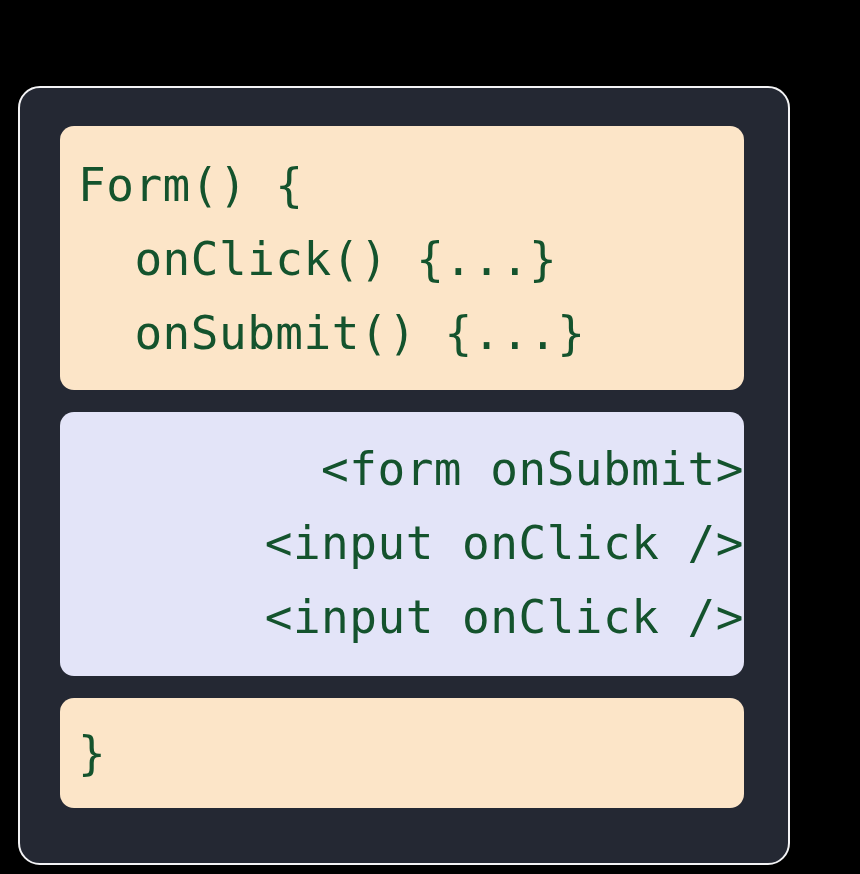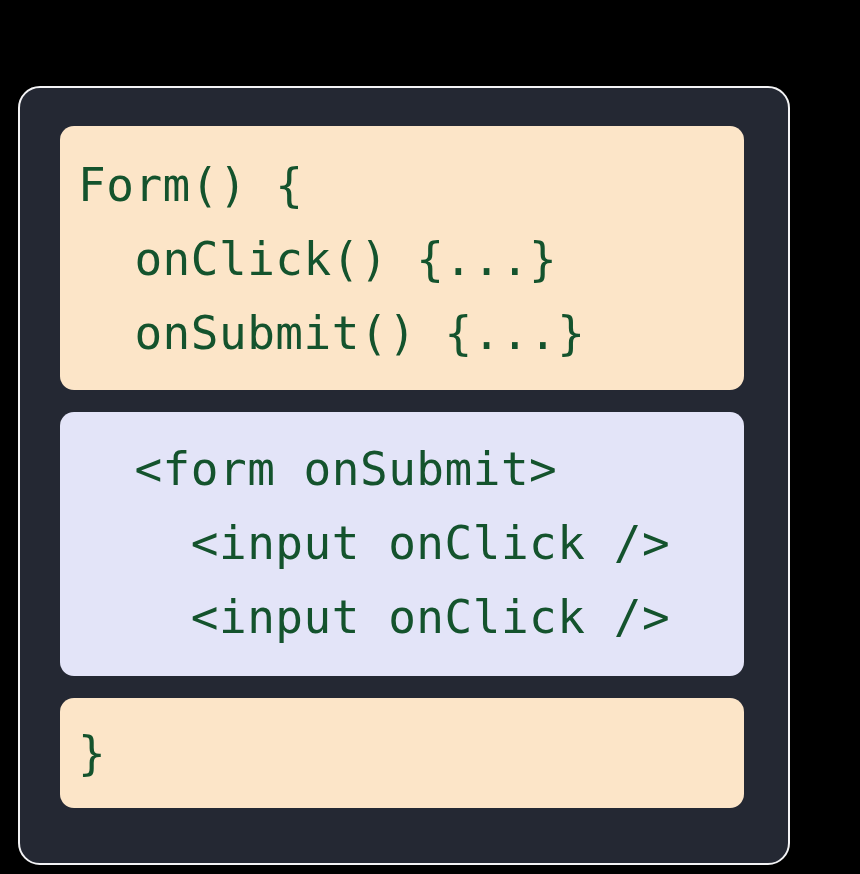--- a/index.html
+++ b/index.html
@@ -58,21 +58,21 @@
     font-family: "DejaVu Sans Mono", monospace;
     font-size: 46px;
     line-height: 74px;
     letter-spacing: 0.5px;
     color: #14532d;
     padding-left: 18px;
   }
 
   
   .block-component.top { padding: 22px 0 20px 0; }
-  .block-markup { padding: 20px 0 22px 0; }
+  .block-markup { padding: 20px 0 22px 0; text-align: right; }
   .block-component.bottom { padding: 18px 0 18px 0; }
 </style>
 </head>
 <body>
 
 <div id="stage">
 
   <div id="code-card">
 
     <div class="code-block block-component top">

